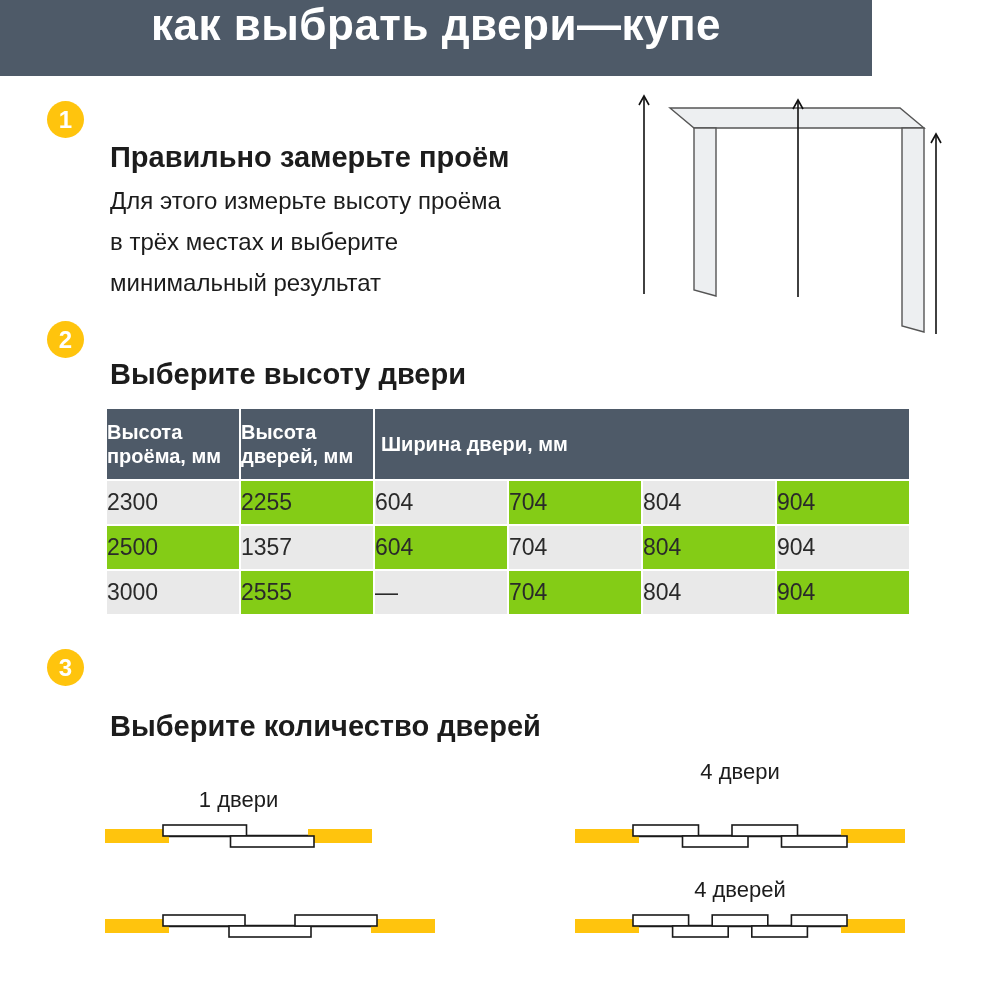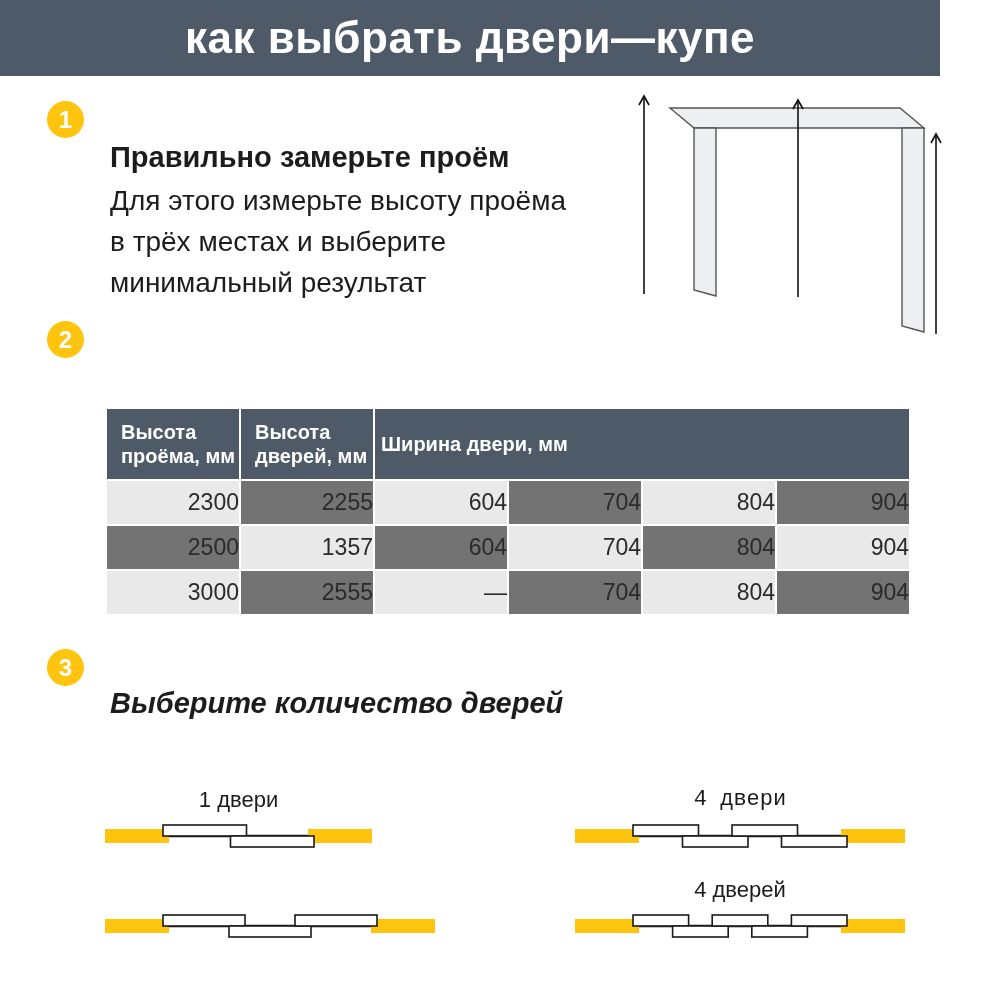--- a/index.html
+++ b/index.html
@@ -5,53 +5,53 @@
   :root{
     --yellow:#ffc40d;
     --dark:#4e5a68;
     --cell-gray:#e9e9e9;
     --ink:#1c1c1c;
   }
   *{margin:0;padding:0;box-sizing:border-box;}
   body{width:1000px;height:1000px;background:#ffffff;font-family:"Liberation Sans",sans-serif;color:var(--ink);}
   .page{position:relative;width:1000px;height:1000px;overflow:hidden;background:#fff;}
 
-  .topbar{position:absolute;left:0;top:0;width:940px;height:76px;background:var(--dark);
-          display:flex;align-items:center;justify-content:center;}
+  .topbar{position:absolute;left:0;top:0;width:872px;height:76px;background:var(--dark);
+          display:flex;align-items:flex-start;justify-content:center;}
   .topbar-title{color:#ffffff;font-size:44px;font-weight:bold;letter-spacing:0.5px;}
 
   .step-badge{position:absolute;width:37px;height:37px;border-radius:50%;background:var(--yellow);
               color:#ffffff;font-weight:bold;font-size:24px;display:flex;align-items:center;justify-content:center;}
   #badge1{left:47px;top:101px;}
   #badge2{left:47px;top:321px;}
   #badge3{left:47px;top:649px;}
 
   .sec-title{position:absolute;left:110px;font-size:29px;font-weight:bold;color:var(--ink);}
   #title1{top:141px;}
   #title2{top:358px;}
-  #title3{top:687px;font-style:italic;}
+  #title3{top:710px;}
 
-  .sec-body{position:absolute;left:110px;font-size:28px;color:var(--ink);line-height:41px;white-space:pre-line;}
+  .sec-body{position:absolute;left:110px;font-size:24px;color:var(--ink);line-height:41px;white-space:pre-line;}
   #body1{top:180px;}
   #body3{top:726px;}
 
   .door-illustration{position:absolute;left:628px;top:84px;}
 
   .tbl-wrap{position:absolute;left:105px;top:407px;}
   table.door-table{border-collapse:separate;border-spacing:2px;width:806px;table-layout:fixed;}
   table.door-table th{background:var(--dark);color:#ffffff;font-weight:bold;font-size:20px;
-      height:70px;text-align:left;vertical-align:middle;padding-left:14px;white-space:pre-line;line-height:24px;}
+      height:70px;text-align:left;vertical-align:middle;white-space:pre-line;line-height:24px;}
   table.door-table th.th-span{padding-left:6px;}
-  table.door-table td{height:43px;text-align:right;vertical-align:middle;font-size:23px;color:#2a2a2a;}
+  table.door-table td{height:43px;text-align:left;vertical-align:middle;font-size:23px;color:#2a2a2a;}
   td.g{background:var(--cell-gray);}
-  td.w{background:#737373;}
+  td.w{background:#84cc16;}
 
   .diag-label{position:absolute;font-size:22px;color:var(--ink);text-align:center;}
   #dlabel0{left:105px;top:787px;width:267px;}
-  #dlabel2{left:575px;top:787px;width:330px;font-family:Liberation Mono, monospace;}
+  #dlabel2{left:575px;top:759px;width:330px;}
   #dlabel1{left:105px;top:877px;width:330px;}
   #dlabel3{left:575px;top:877px;width:330px;}
 
   .diag{position:absolute;height:40px;}
   #diag0{left:105px;top:816px;width:267px;}
   #diag2{left:575px;top:816px;width:330px;}
   #diag1{left:105px;top:906px;width:330px;}
   #diag3{left:575px;top:906px;width:330px;}
 </style>
 </head>
@@ -83,20 +83,21 @@
 
       <line x1="170" y1="16" x2="170" y2="213" stroke="#111" stroke-width="1.6"></line>
       <path d="M165,25 L170,16 L175,25" fill="none" stroke="#111" stroke-width="1.6"></path>
 
       <line x1="308" y1="50" x2="308" y2="250" stroke="#111" stroke-width="1.6"></line>
       <path d="M303,59 L308,50 L313,59" fill="none" stroke="#111" stroke-width="1.6"></path>
     </svg>
   </div>
 
   <div class="step-badge" id="badge2">2</div>
+  <div class="sec-title" id="title2">Выберите высоту двери</div>
 
   <div class="tbl-wrap">
     <table class="door-table">
       <colgroup>
           <col>
           <col>
           <col>
           <col>
           <col>
           <col>

